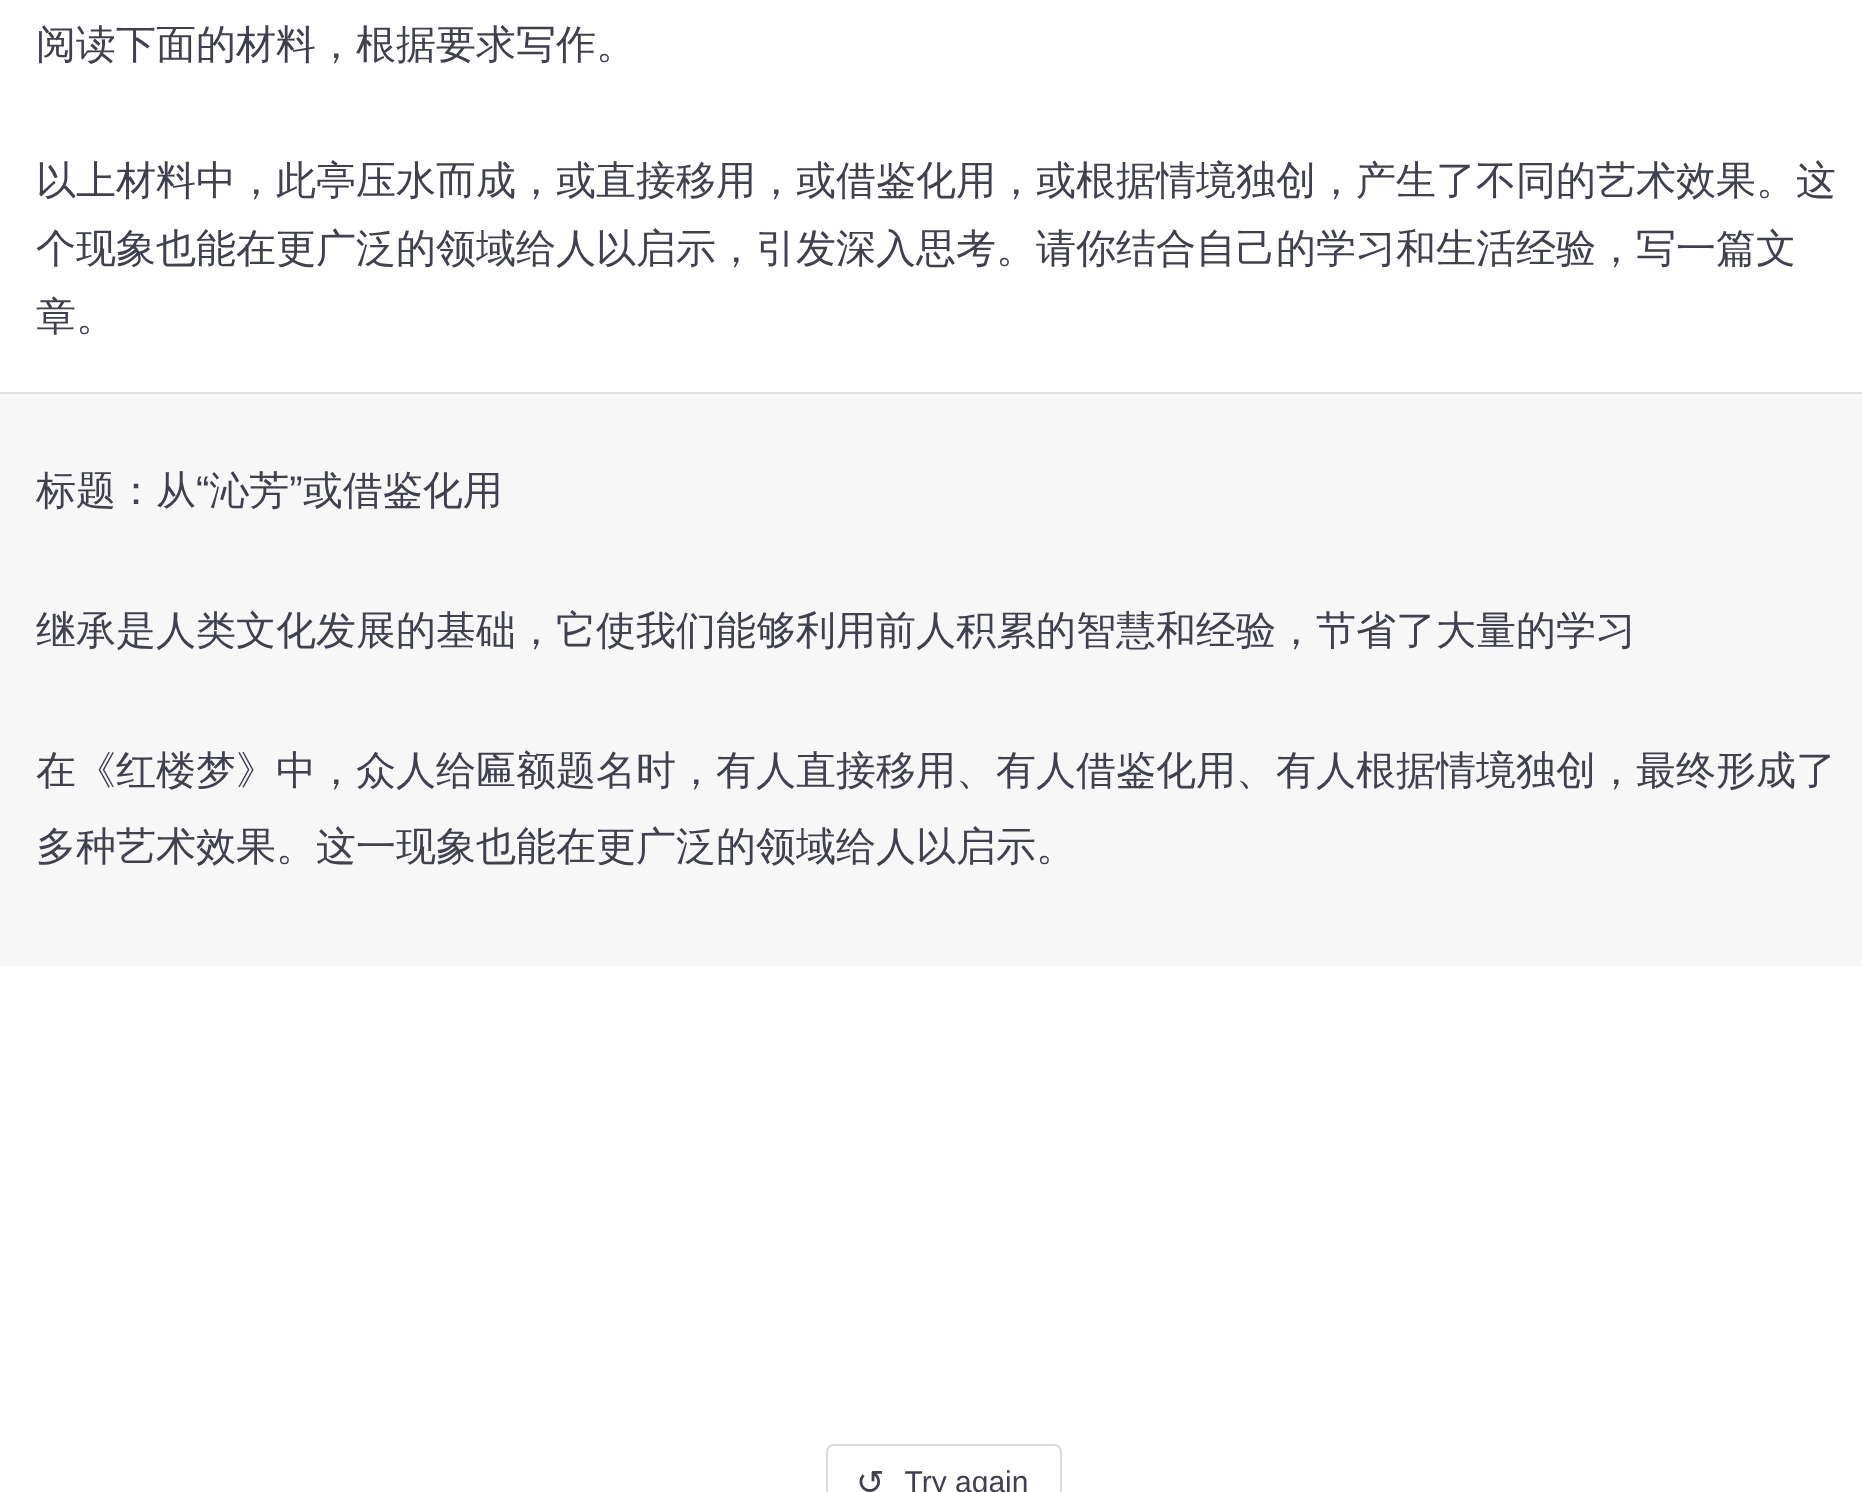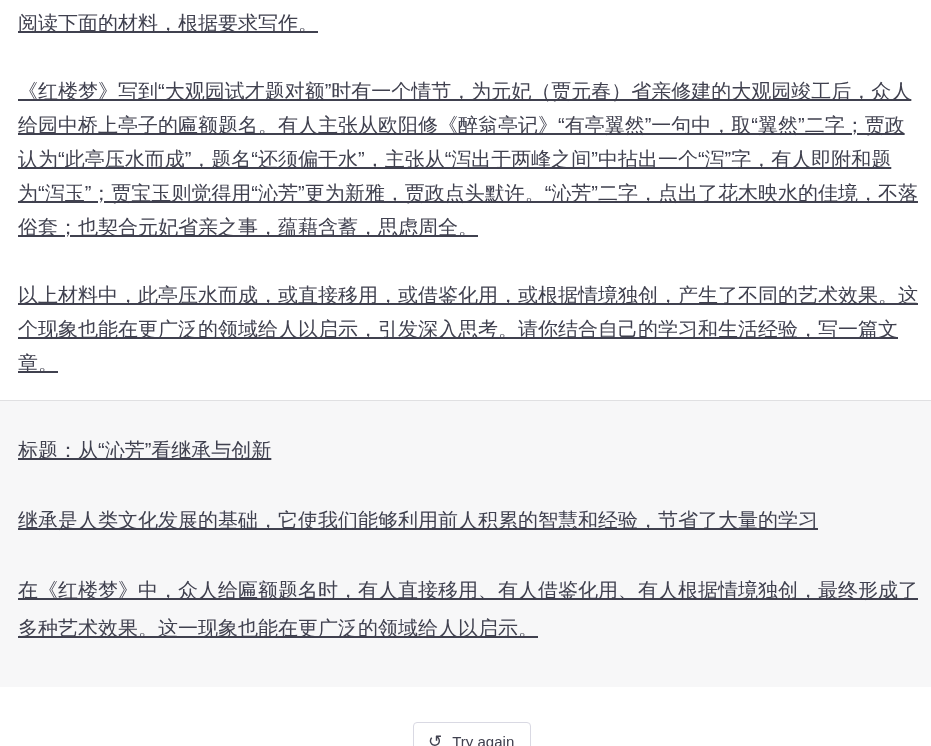--- a/index.html
+++ b/index.html
@@ -11,21 +11,20 @@
     width: 931px;
     height: 746px;
     overflow: hidden;
     position: relative;
     background: #ffffff;
     font-family: "Liberation Sans", "DejaVu Sans", sans-serif;
     color: #40414f;
   }
   .message {
     width: 100%;
-    text-decoration: underline;
   }
   .message-user {
     background: #ffffff;
     padding: 6px 8px 20px 18px;
   }
   .message-user p {
     margin: 0 0 34px 0;
     font-size: 20px;
     line-height: 34px;
     color: #40414f;
@@ -72,26 +71,25 @@
     display: inline-block;
   }
 </style>
 </head>
 <body>
 
 <div>
 
   <section class="message message-user">
     <p>阅读下面的材料，根据要求写作。</p>
-    <p>《红楼梦》写到“大观园试才题对额”时有一个情节，为元妃（贾元春）省亲修建的大观园竣工后，众人给园中桥上亭子的匾额题名。有人主张从欧阳修《醉翁亭记》“有亭翼然”一句中，取“翼然”二字；贾政认为“此亭压水而成”，题名“还须偏于水”，主张从“泻出于两峰之间”中拈出一个“泻”字，有人即附和题为“泻玉”；贾宝玉则觉得用“沁芳”更为新雅，贾政点头默许。“沁芳”二字，点出了花木映水的佳境，不落俗套；也契合元妃省亲之事，蕴藉含蓄，思虑周全。</p>
     <p>以上材料中，此亭压水而成，或直接移用，或借鉴化用，或根据情境独创，产生了不同的艺术效果。这个现象也能在更广泛的领域给人以启示，引发深入思考。请你结合自己的学习和生活经验，写一篇文章。</p>
   </section>
 
   <section class="message message-assistant">
-    <p>标题：从“沁芳”看继承与创新</p>
+    <p>标题：从“沁芳”或借鉴化用</p>
     <p>继承是人类文化发展的基础，它使我们能够利用前人积累的智慧和经验，节省了大量的学习</p>
     <p>在《红楼梦》中，众人给匾额题名时，有人直接移用、有人借鉴化用、有人根据情境独创，最终形成了多种艺术效果。这一现象也能在更广泛的领域给人以启示。</p>
   </section>
 
   <button class="try-again-btn">
     <span class="retry-glyph">↺</span>
     <span>Try again</span>
   </button>
 
 </div>

